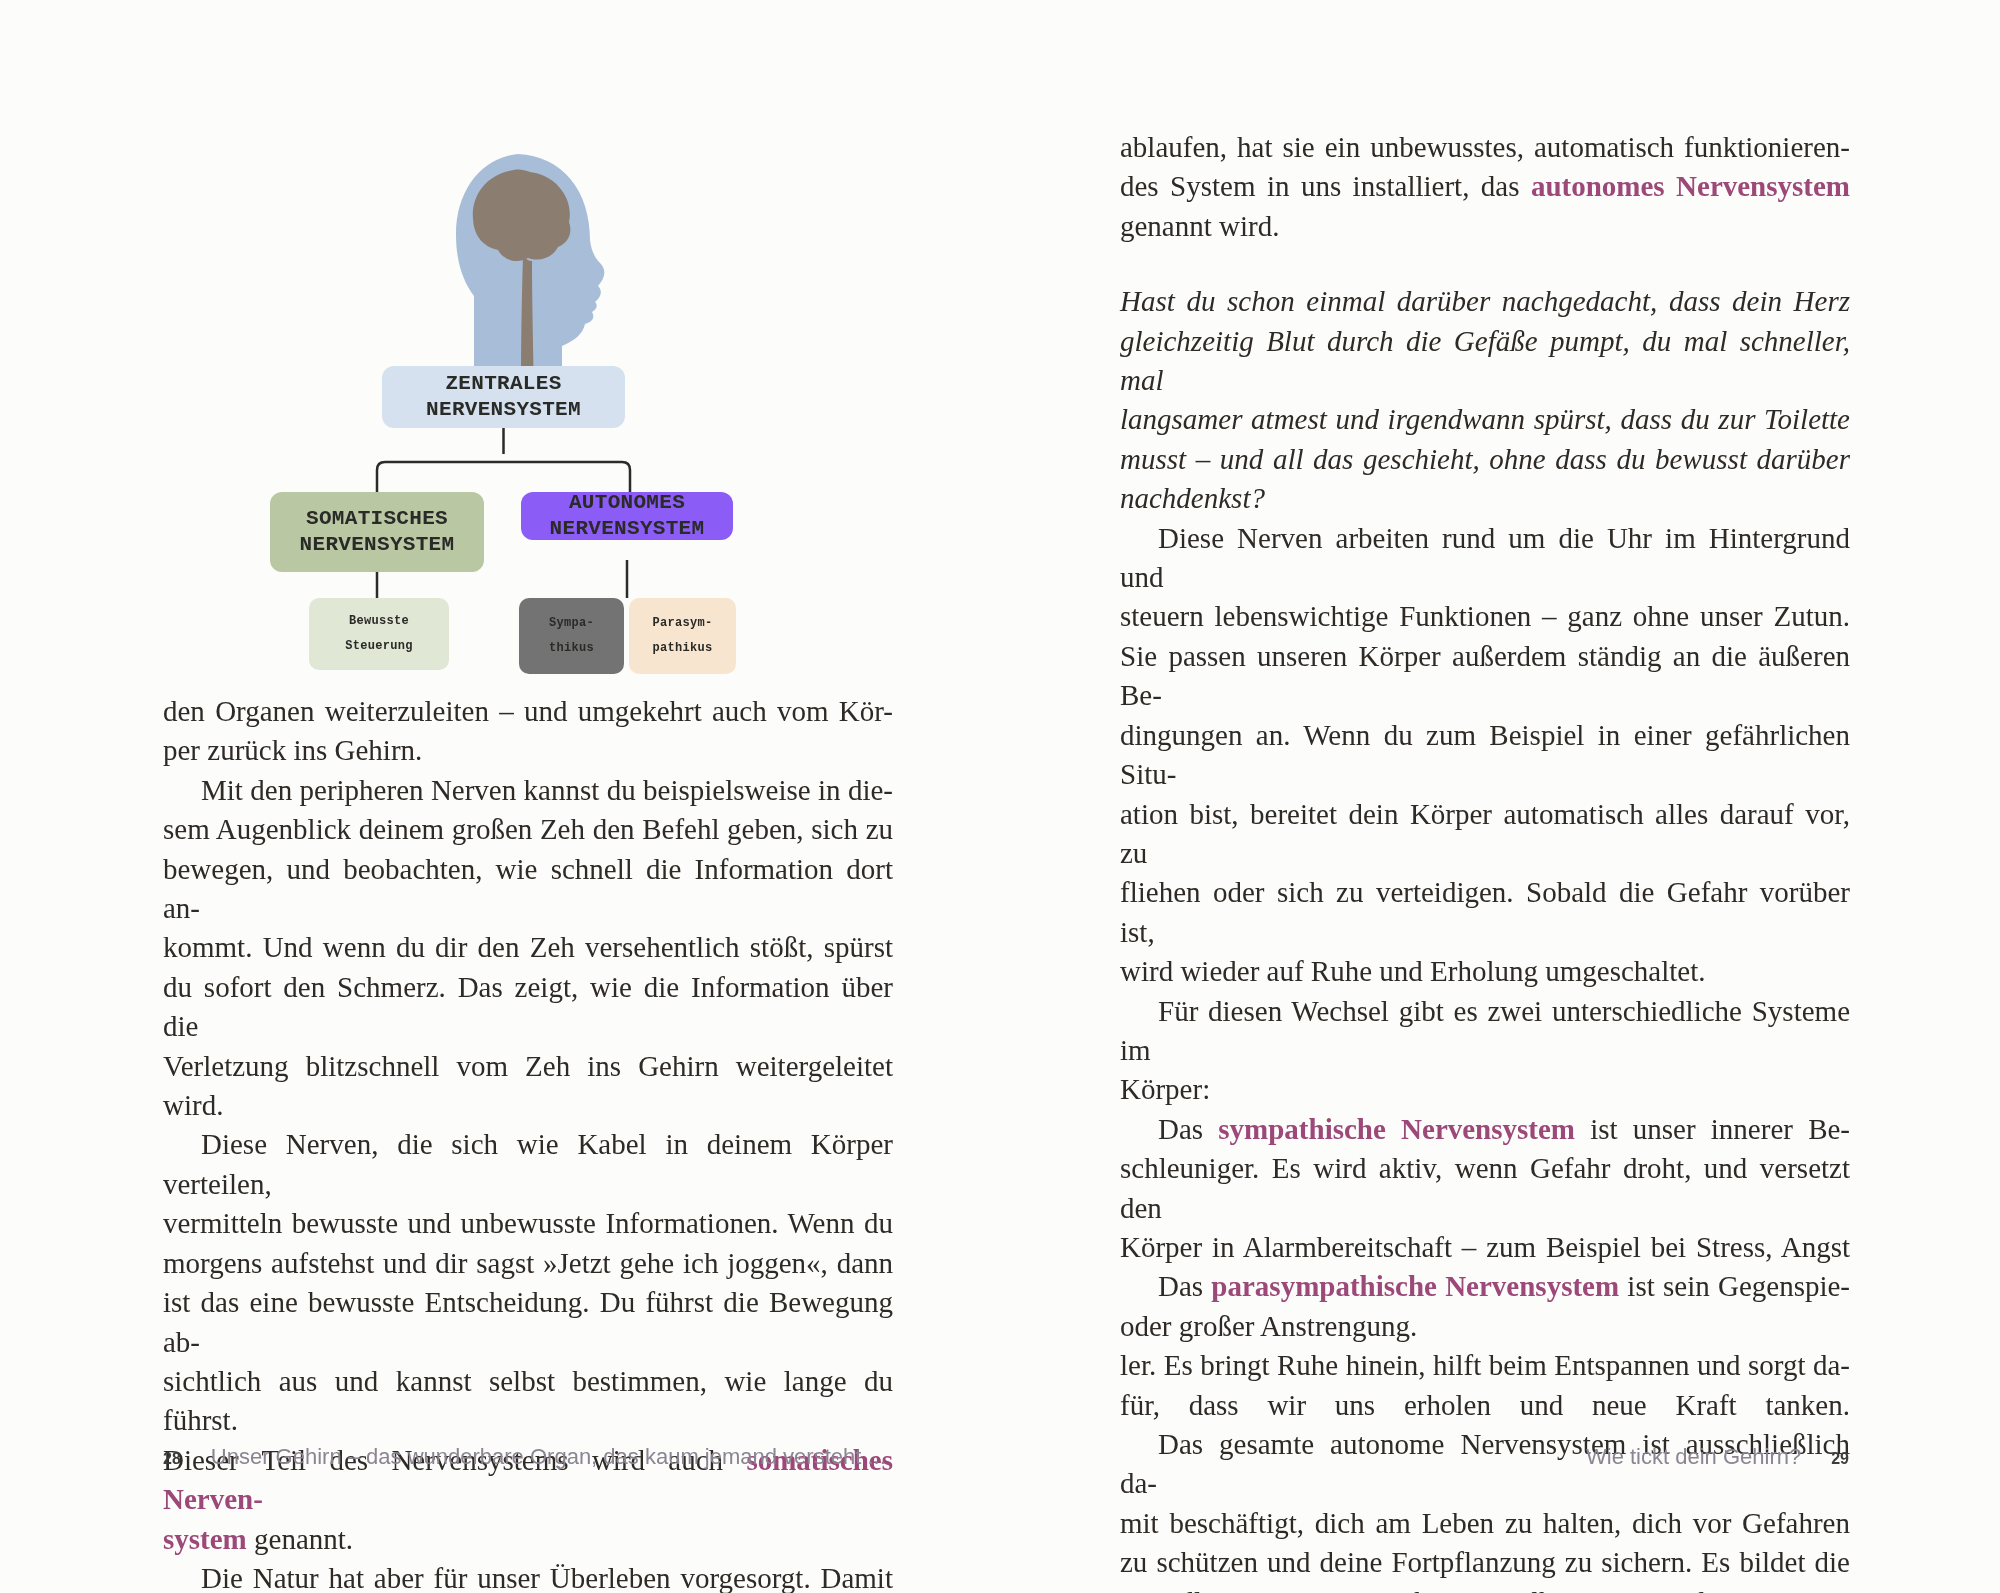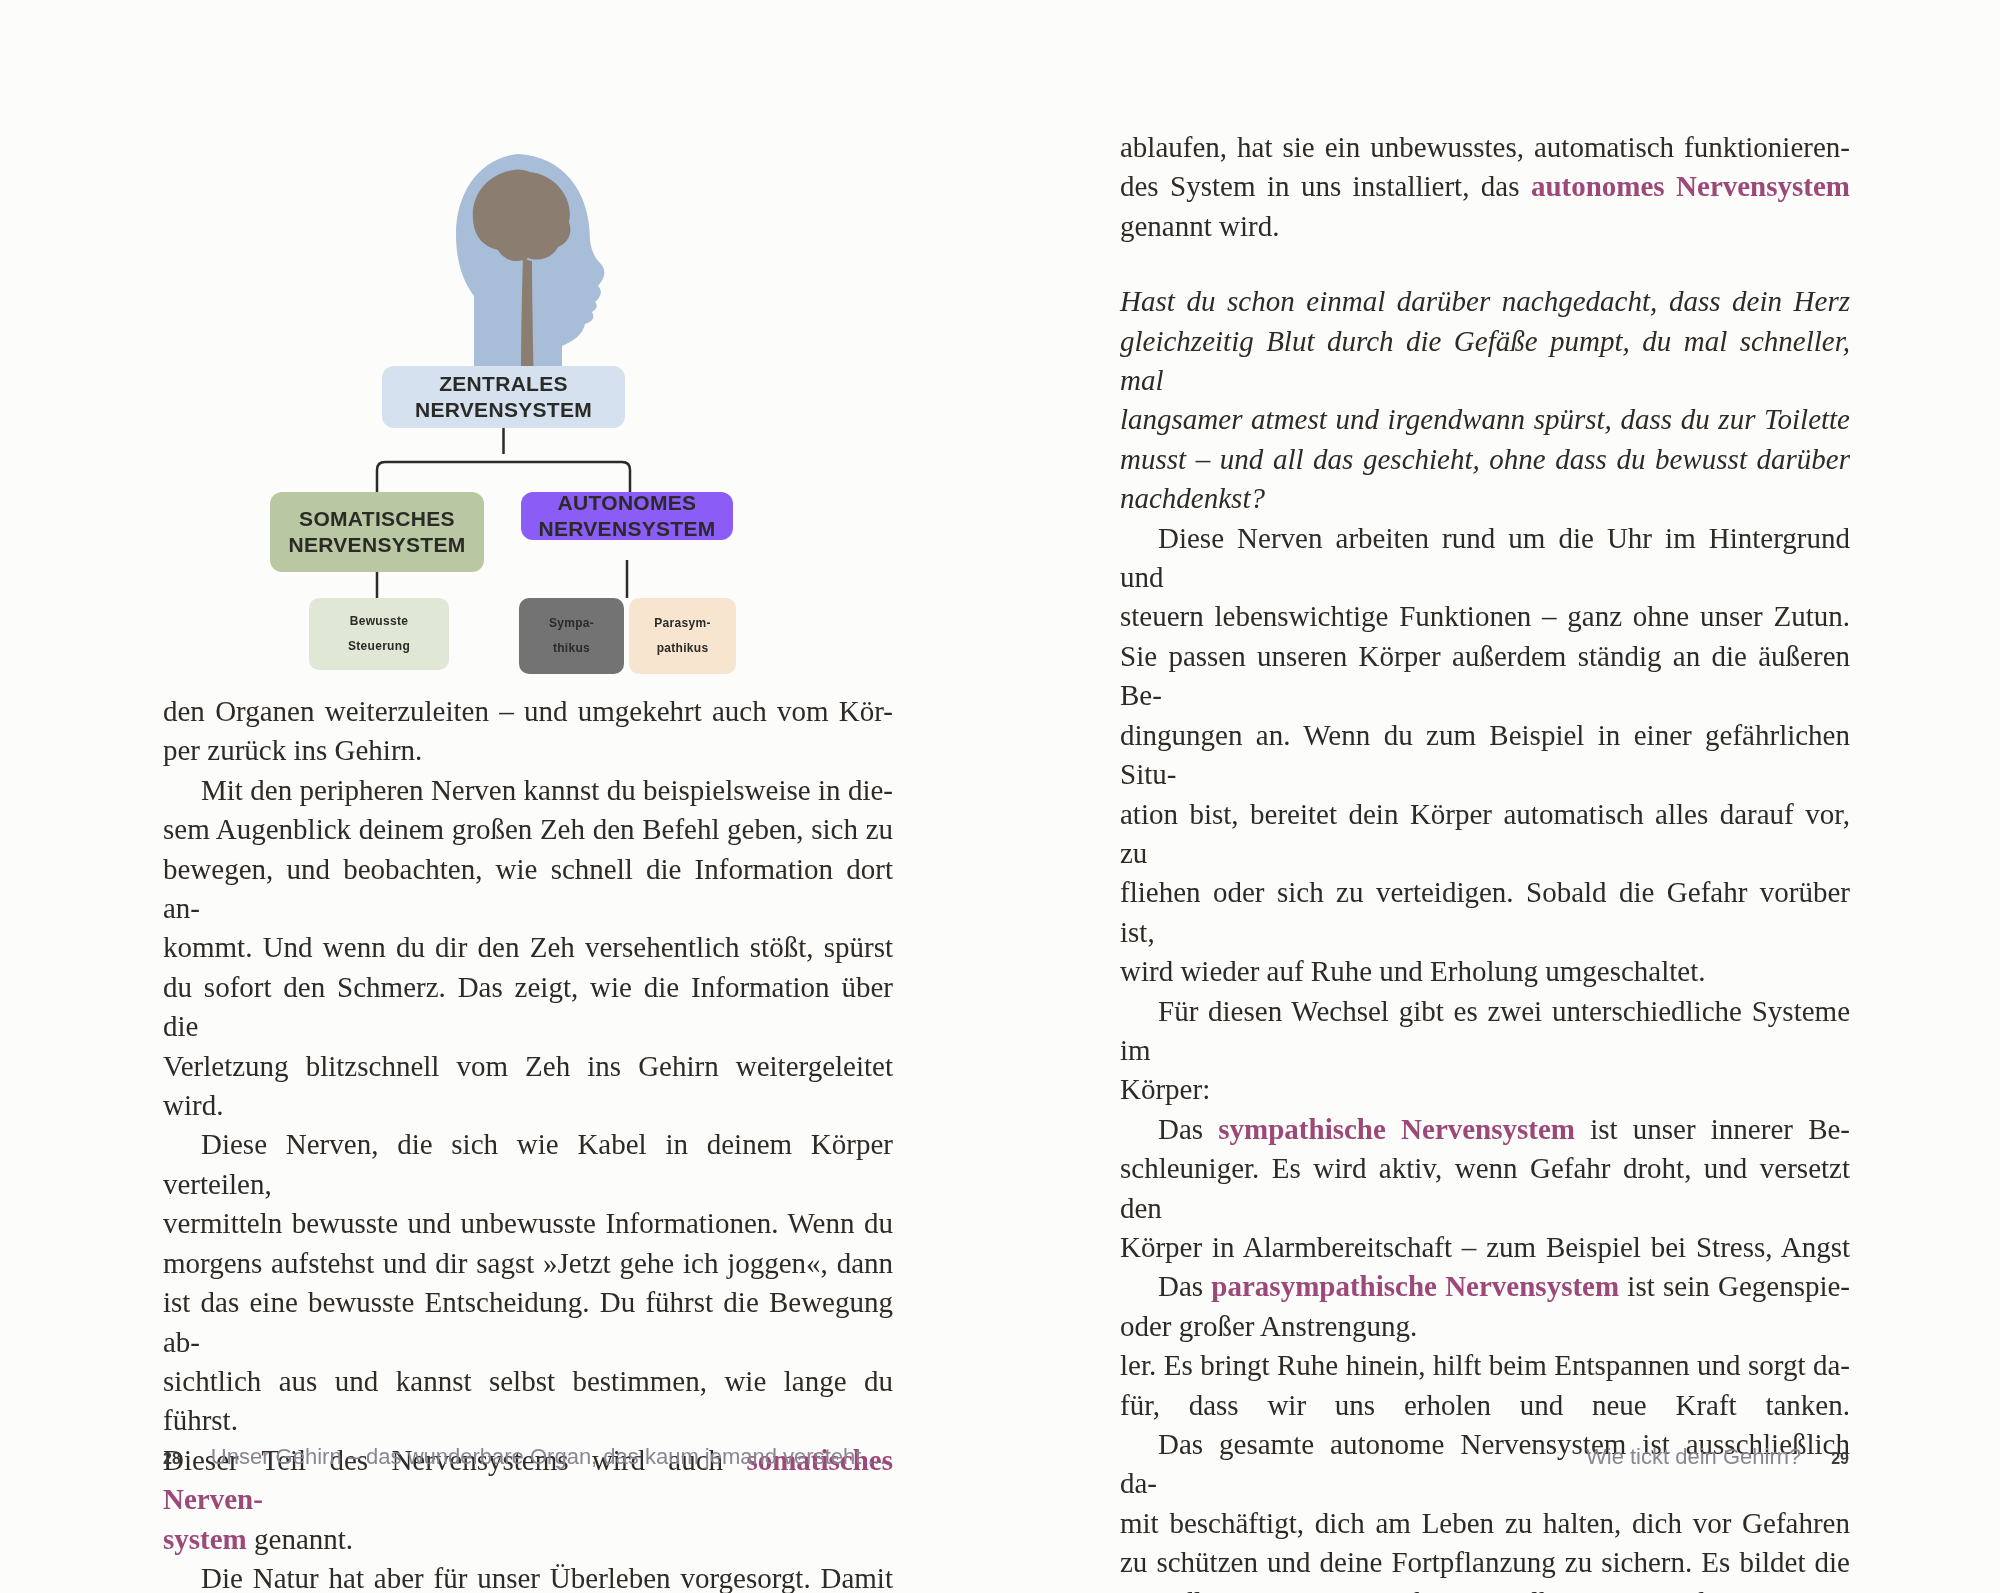--- a/index.html
+++ b/index.html
@@ -15,21 +15,21 @@
   .page.left{left:0;}
   .page.right{left:1000px;}
 
   
   .diagram{position:absolute;left:0;top:0;width:1000px;height:700px;}
   .diag-svg{position:absolute;left:0;top:0;}
   .node{
     position:absolute;
     display:flex;flex-direction:column;align-items:center;justify-content:center;
     border-radius:12px;
-    font-family:Liberation Sans, sans-serif;
+    font-family:Liberation Mono, monospace;
     font-weight:700;color:#2a2a27;text-align:center;
     letter-spacing:.3px;
   }
   .node .bl{display:block;}
   .node.big{font-size:21px;line-height:26px;}
   .node.small{font-size:12px;line-height:25px;border-radius:10px;}
 
   
   .body-text{
     position:absolute;width:730px;

